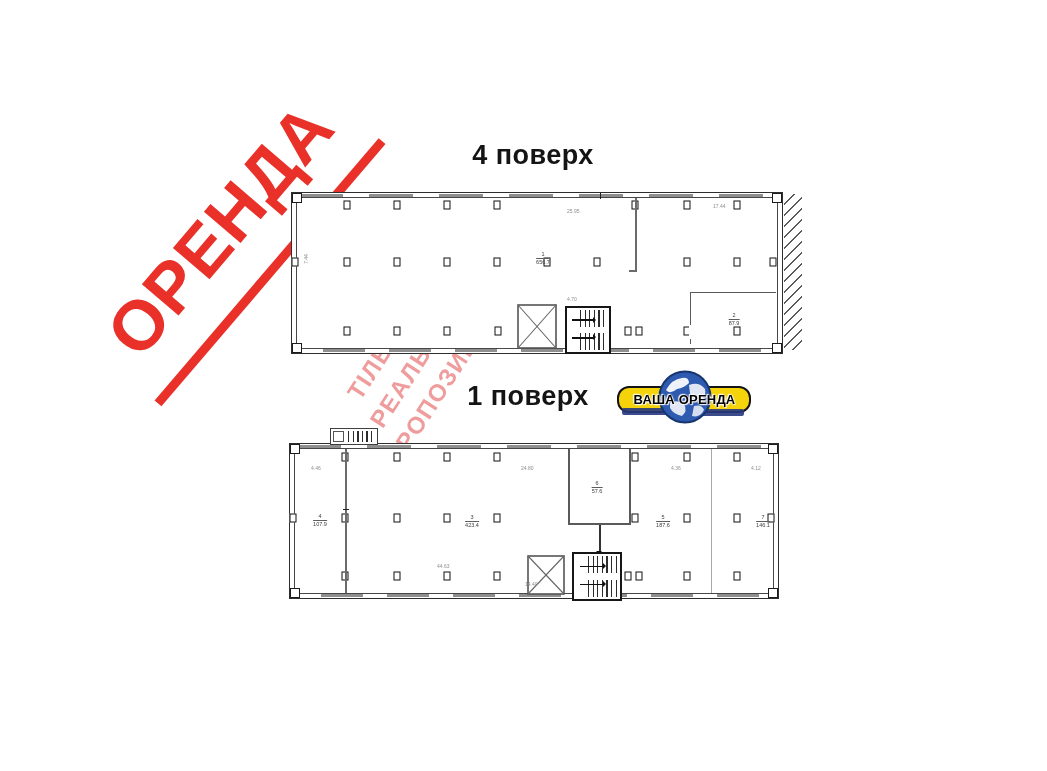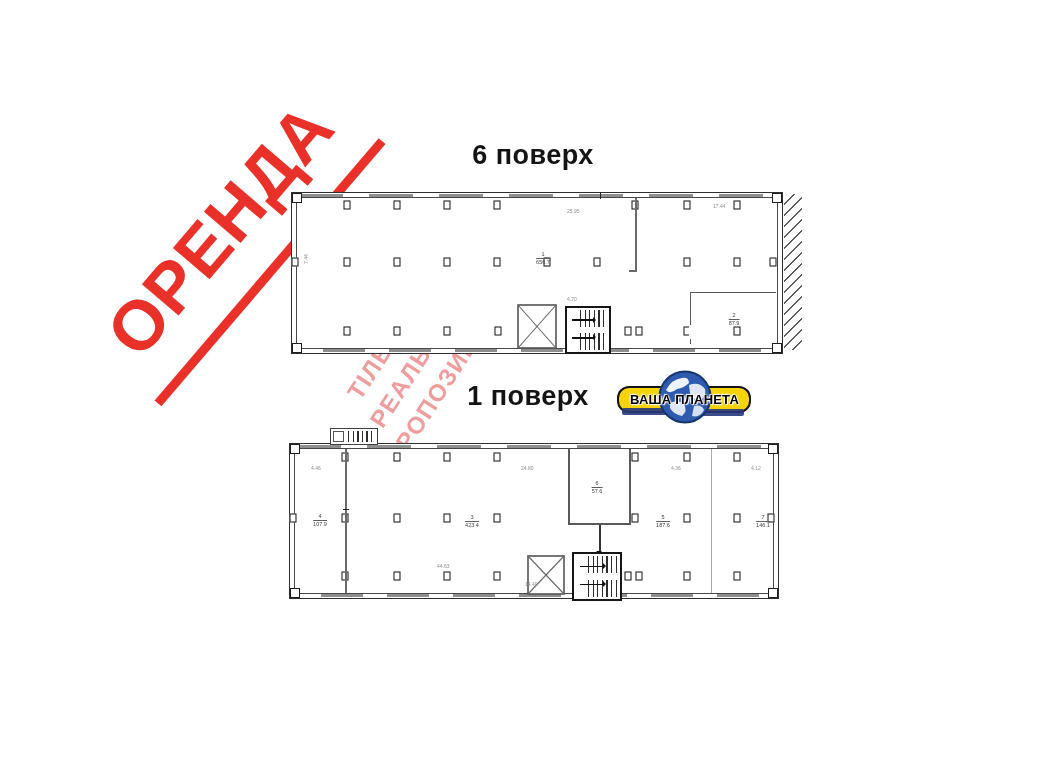--- a/index.html
+++ b/index.html
@@ -92,21 +92,21 @@
 <div id="canvas">
 
   <div class="stamp">ОРЕНДА</div>
 
   <div class="watermark">
     <div>ТІЛЬКИ</div>
     <div>РЕАЛЬНІ</div>
     <div>ПРОПОЗИЦІЇ</div>
   </div>
 
-  <div class="ftitle" style="left:423px;top:140px;">6 поверх</div>
+  <div class="ftitle" style="left:423px;top:140px;">4 поверх</div>
 
   <div class="plan" id="plan1" style="left:291px;top:192px;width:492px;height:162px;">
     <div class="w-out"></div>
     <div class="band band-top"></div>
     <div class="band band-bottom"></div>
     <div class="w-in"></div>
     <div class="cnr tl"></div>
     <div class="cnr tr"></div>
     <div class="cnr bl"></div>
     <div class="cnr br"></div>
@@ -193,21 +193,21 @@
     <div class="logo-sub" style="left:86px;top:40px;width:46px;"></div>
     <div class="logo-globe">
       <svg viewBox="0 0 54 54">
         <circle cx="27" cy="27" r="25.5" fill="#2e5bb0" stroke="#16356e" stroke-width="2"></circle>
         <path d="M8 20 Q14 9 24 8 Q31 7 31 13 Q26 18 19 19 Q12 25 8 20Z" fill="#fff" opacity=".92"></path>
         <path d="M31 15 Q41 11 47 19 Q49 26 42 30 Q34 30 32 23Z" fill="#fff" opacity=".85"></path>
         <path d="M12 33 Q20 29 26 34 Q30 41 24 46 Q15 44 12 38Z" fill="#fff" opacity=".85"></path>
         <path d="M36 36 Q44 34 46 40 Q42 48 34 46Z" fill="#fff" opacity=".8"></path>
       </svg>
     </div>
-    <div class="logo-text">ВАША ПЛАНЕТА</div>
+    <div class="logo-text">ВАША ОРЕНДА</div>
   </div>
 
   <div class="plan" id="plan2" style="left:289px;top:443px;width:490px;height:156px;">
     <div class="w-out"></div>
     <div class="band band-top"></div>
     <div class="band band-bottom"></div>
     <div class="w-in"></div>
     <div class="cnr tl"></div>
     <div class="cnr tr"></div>
     <div class="cnr bl"></div>

